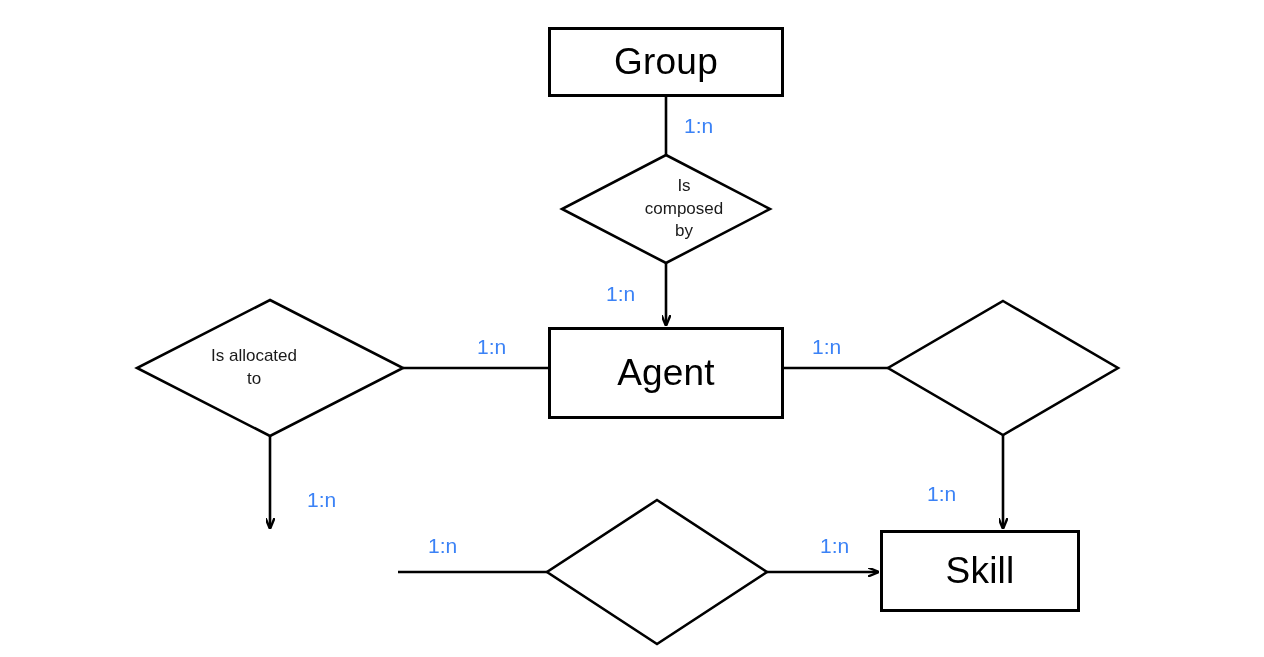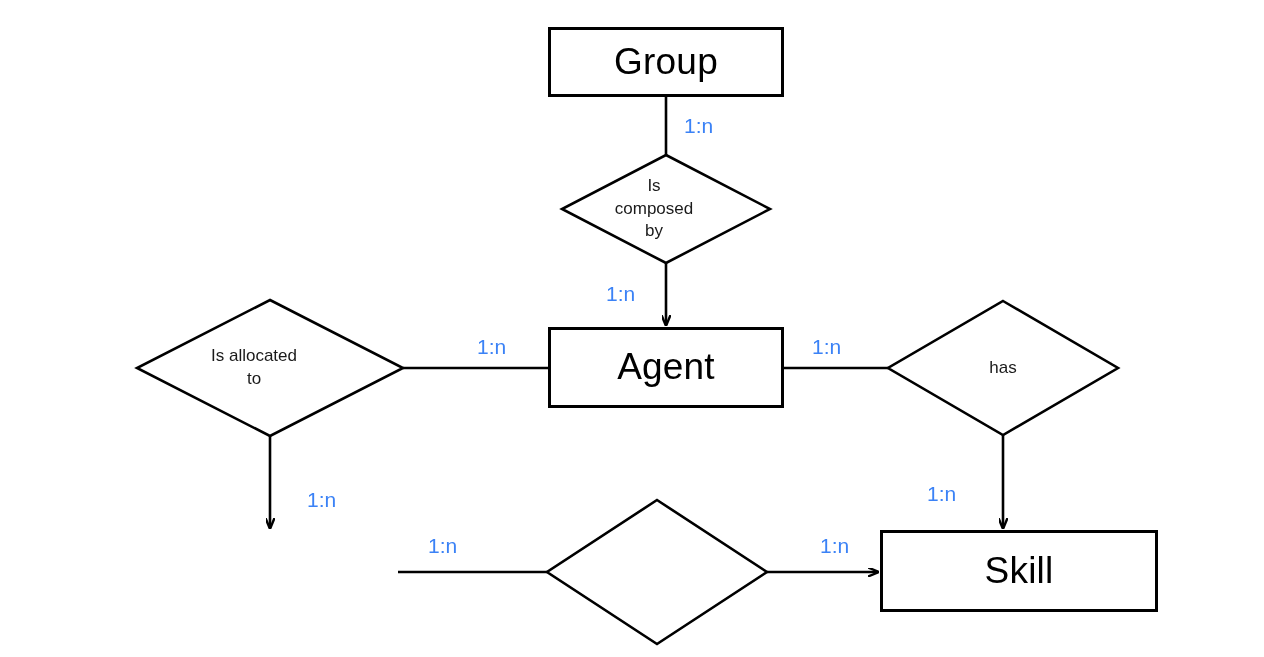--- a/index.html
+++ b/index.html
@@ -105,43 +105,40 @@
 
     <line x1="398" y1="572" x2="547" y2="572" stroke="#000000" stroke-width="2.6"></line>
 
     <line x1="767" y1="572" x2="878" y2="572" stroke="#000000" stroke-width="2.6" marker-end="url(#arrowhead)"></line>
   </svg>
 
   <div class="entity-box" style="left:548px; top:27px; width:236px; height:70px;">
     <span class="entity-label">Group</span>
   </div>
 
-  <div class="entity-box" style="left:548px; top:327px; width:236px; height:81px;">
+  <div class="entity-box" style="left:548px; top:327px; width:236px; height:92px;">
     <span class="entity-label">Agent</span>
   </div>
 
 
-  <div class="entity-box" style="left:880px; top:530px; width:278px; height:82px;">
+  <div class="entity-box" style="left:880px; top:530px; width:200px; height:82px;">
     <span class="entity-label">Skill</span>
   </div>
 
-  <div class="rel-label-wrap" style="left:574px; top:167px; width:160px; height:84px;">
+  <div class="rel-label-wrap" style="left:604px; top:167px; width:160px; height:84px;">
     <span class="rel-label">Is
 composed
 by</span>
   </div>
 
   <div class="rel-label-wrap" style="left:164px; top:336px; width:180px; height:64px;">
     <span class="rel-label">Is allocated
 to</span>
   </div>
 
-  <div class="rel-label-wrap" style="left:933px; top:352px; width:140px; height:32px;">
-    <span class="rel-label">has</span>
-  </div>
 
 
   <div class="card-label" style="left:684px; top:115px;">1:n</div>
 
   <div class="card-label" style="left:606px; top:283px;">1:n</div>
 
   <div class="card-label" style="left:477px; top:336px;">1:n</div>
 
   <div class="card-label" style="left:307px; top:489px;">1:n</div>
 

